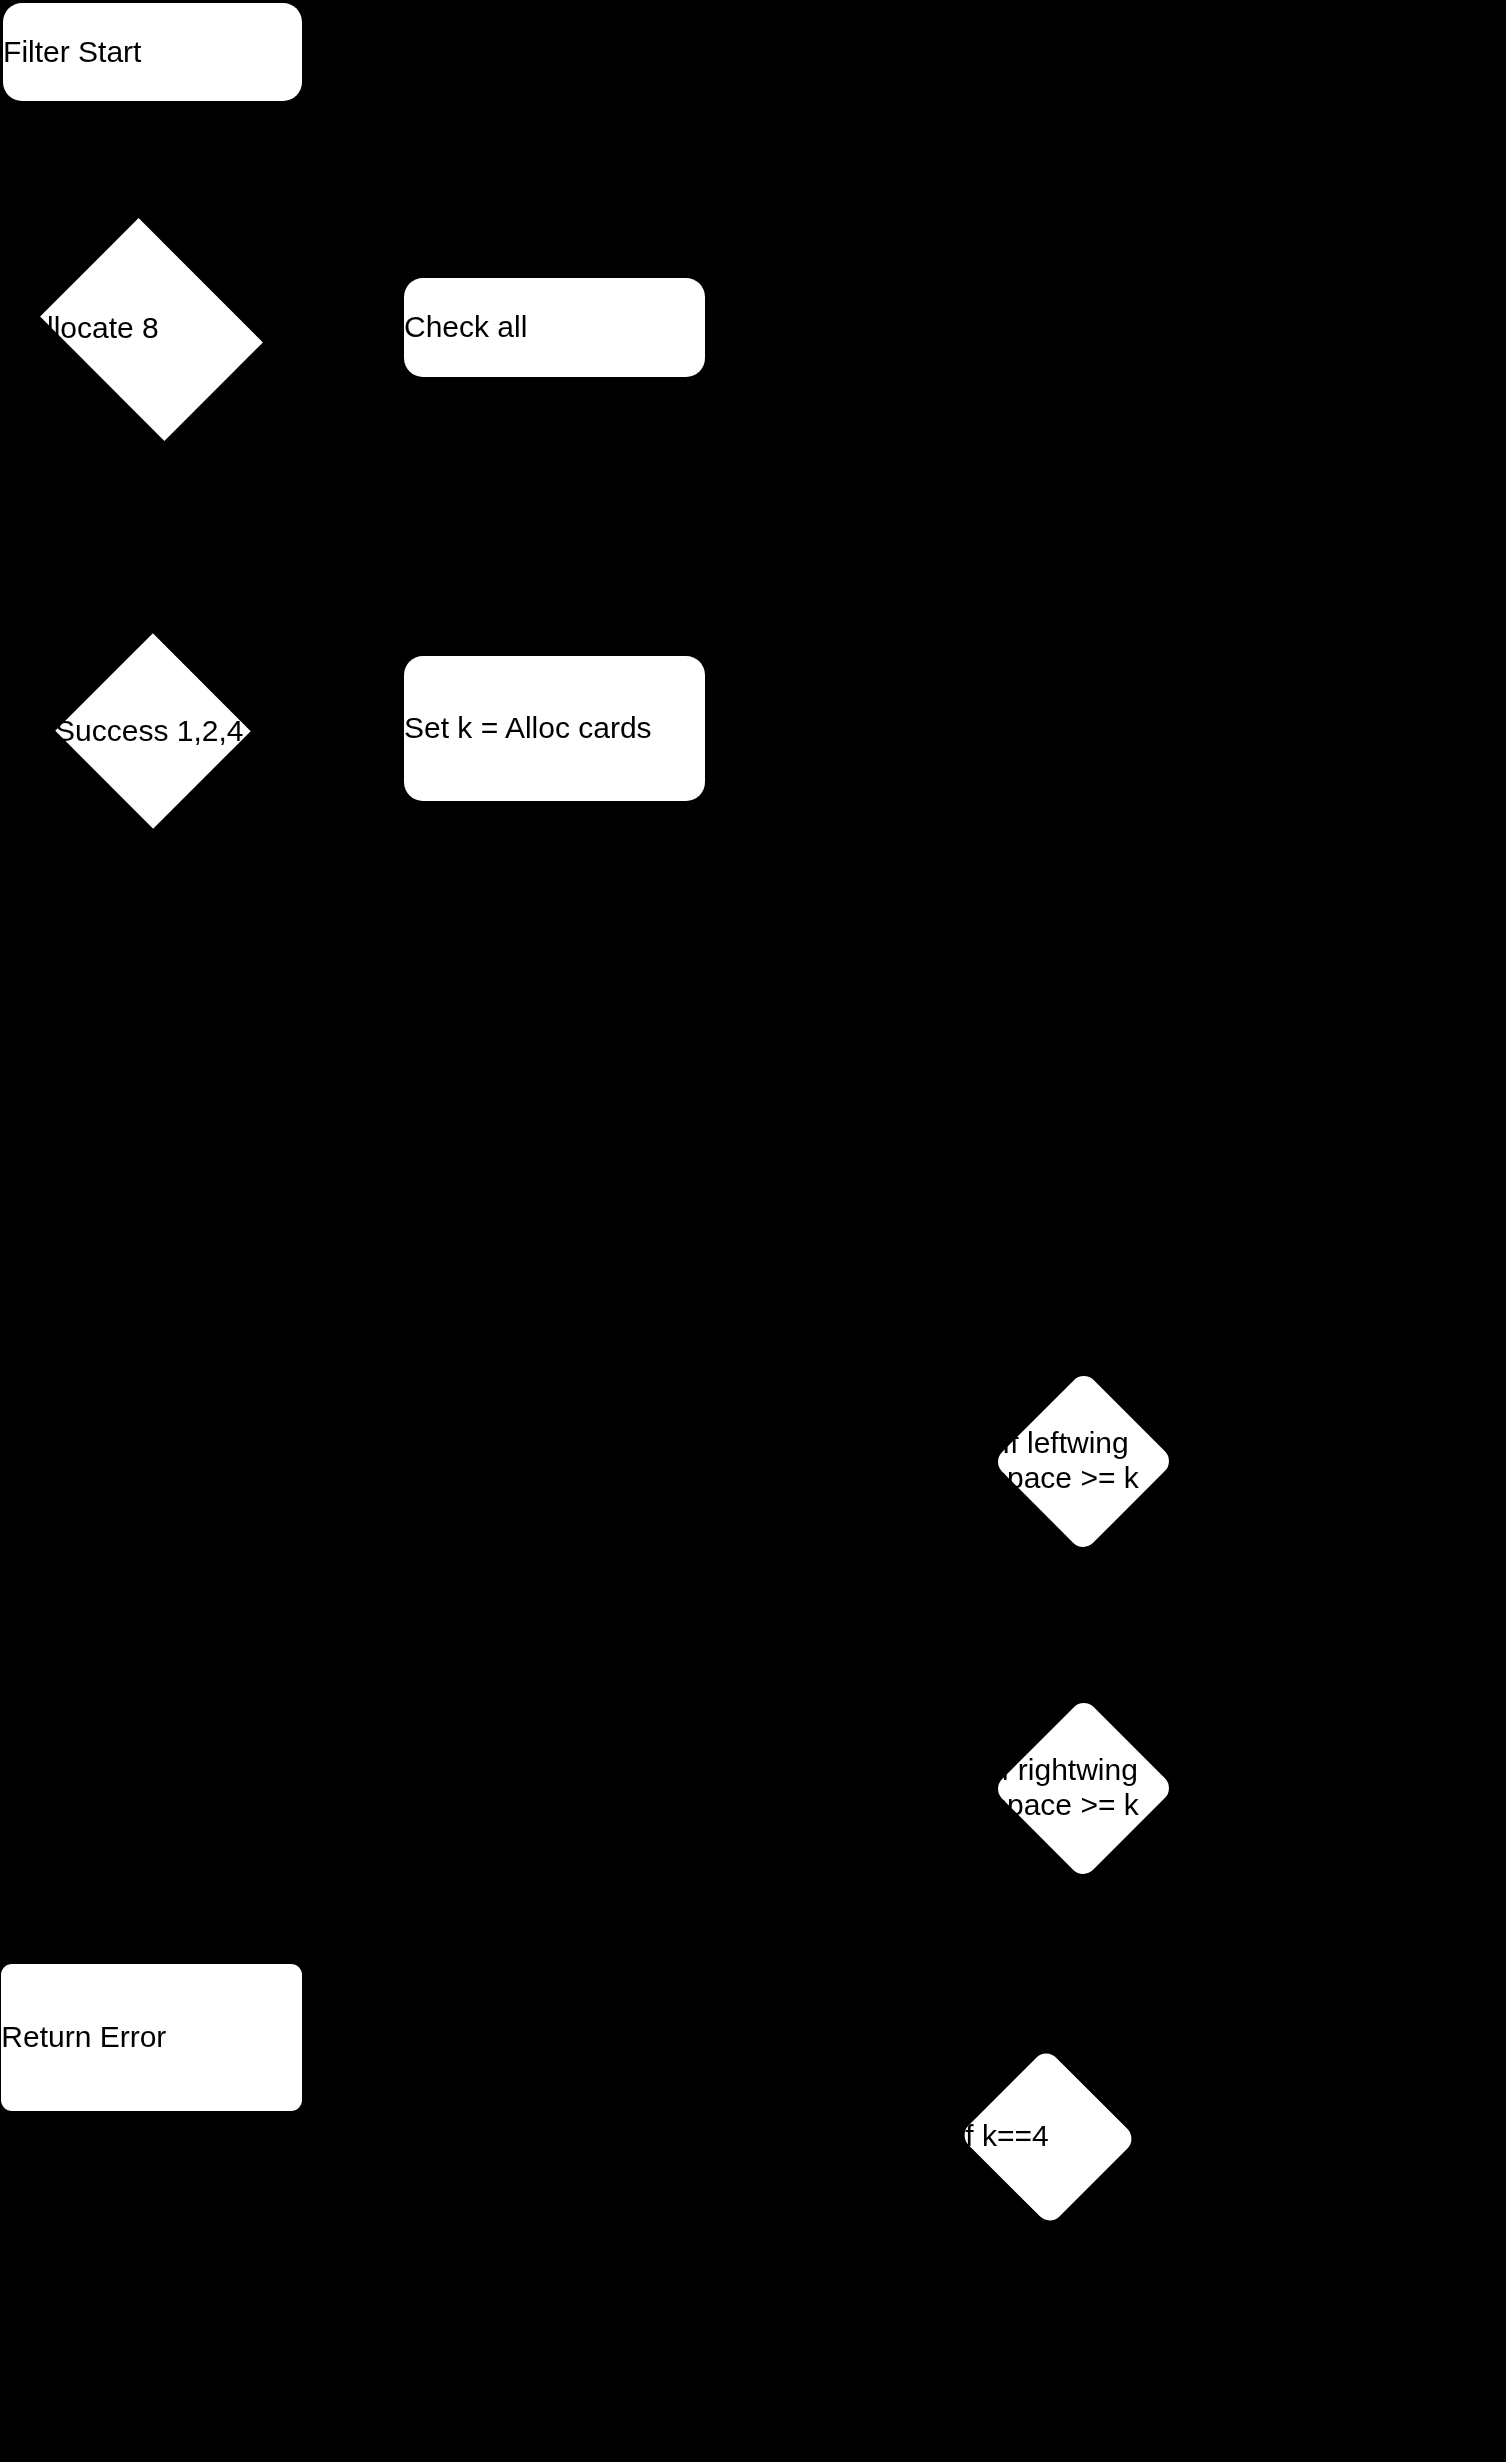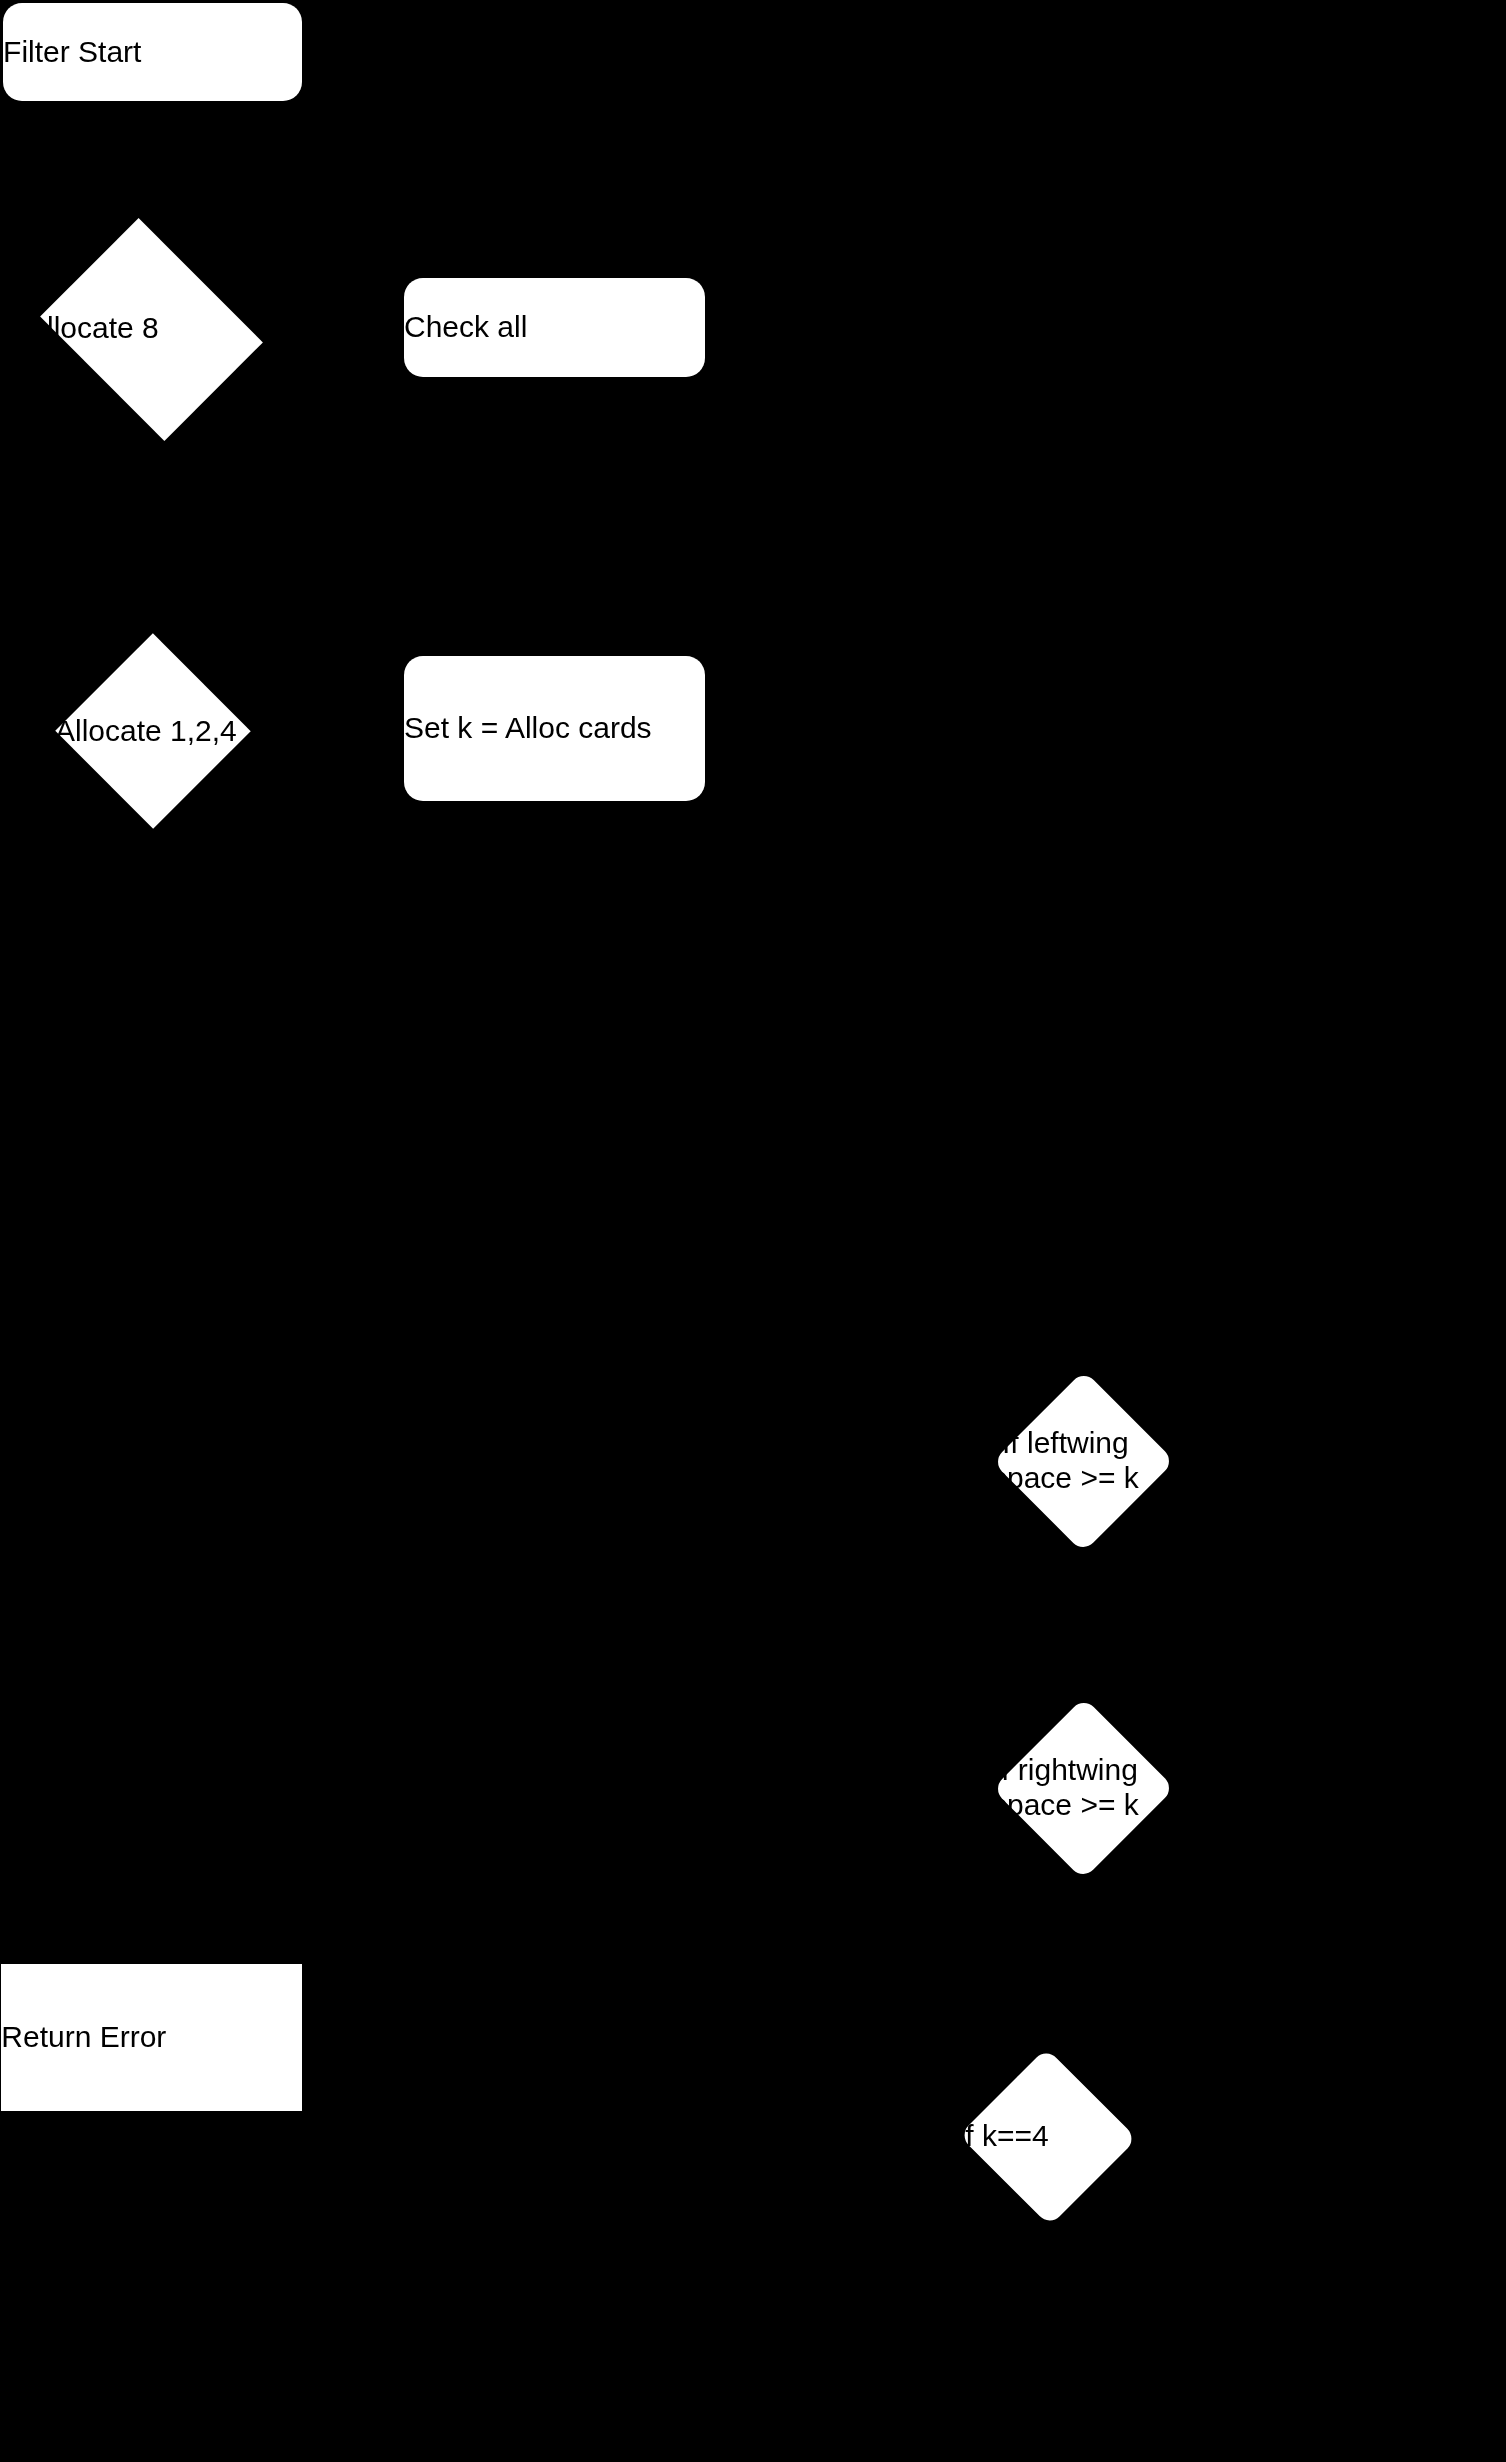--- a/index.html
+++ b/index.html
@@ -34,21 +34,21 @@
 
   
   .rect-round {
     background: #ffffff;
     border-radius: 19px;
   }
 
   
   .rect-sharp {
     background: #ffffff;
-    border-radius: 0;
+    border-radius: 11px;
   }
 
   
   .diamond {
     background: transparent;
   }
   .diamond .dia-shape {
     position: absolute;
     left: 50%;
     top: 50%;
@@ -82,21 +82,21 @@
     <span class="dia-shape" style="width: 139px; height: 139px; margin-left: -69px; margin-top: -69px; transform: rotate(45deg) scale(1.2646, 1.002); background: rgb(255, 255, 255);"></span>
     <span class="dia-label">Allocate 8</span>
   </div>
 
   <div class="node rect-round" style="left: 404px; top: 278px; width: 301px; height: 99px; background: rgb(255, 255, 255); color: rgb(0, 0, 0);">
     <span>Check all</span>
   </div>
 
   <div class="node diamond" style="left: 55px; top: 633px; width: 196px; height: 196px; color: rgb(0, 0, 0);">
     <span class="dia-shape" style="width: 138px; height: 138px; margin-left: -69px; margin-top: -69px; transform: rotate(45deg) scale(1.0029, 1); background: rgb(255, 255, 255);"></span>
-    <span class="dia-label">Allocate 1,2,4</span>
+    <span class="dia-label">Success 1,2,4</span>
   </div>
 
   <div class="node rect-round" style="left: 404px; top: 656px; width: 301px; height: 145px; background: rgb(255, 255, 255); color: #000000;">
     <span>Set k = Alloc cards</span>
   </div>
 
 
   <div class="node diamond soft multiline" style="left: 992px; top: 1369px; width: 182px; height: 183px; color: rgb(0, 0, 0);">
     <span class="dia-shape" style="width: 129px; height: 129px; margin-left: -64px; margin-top: -64px; transform: rotate(45deg) scale(0.9971, 1.004); background: rgb(255, 255, 255);"></span>
     <span class="dia-label">

